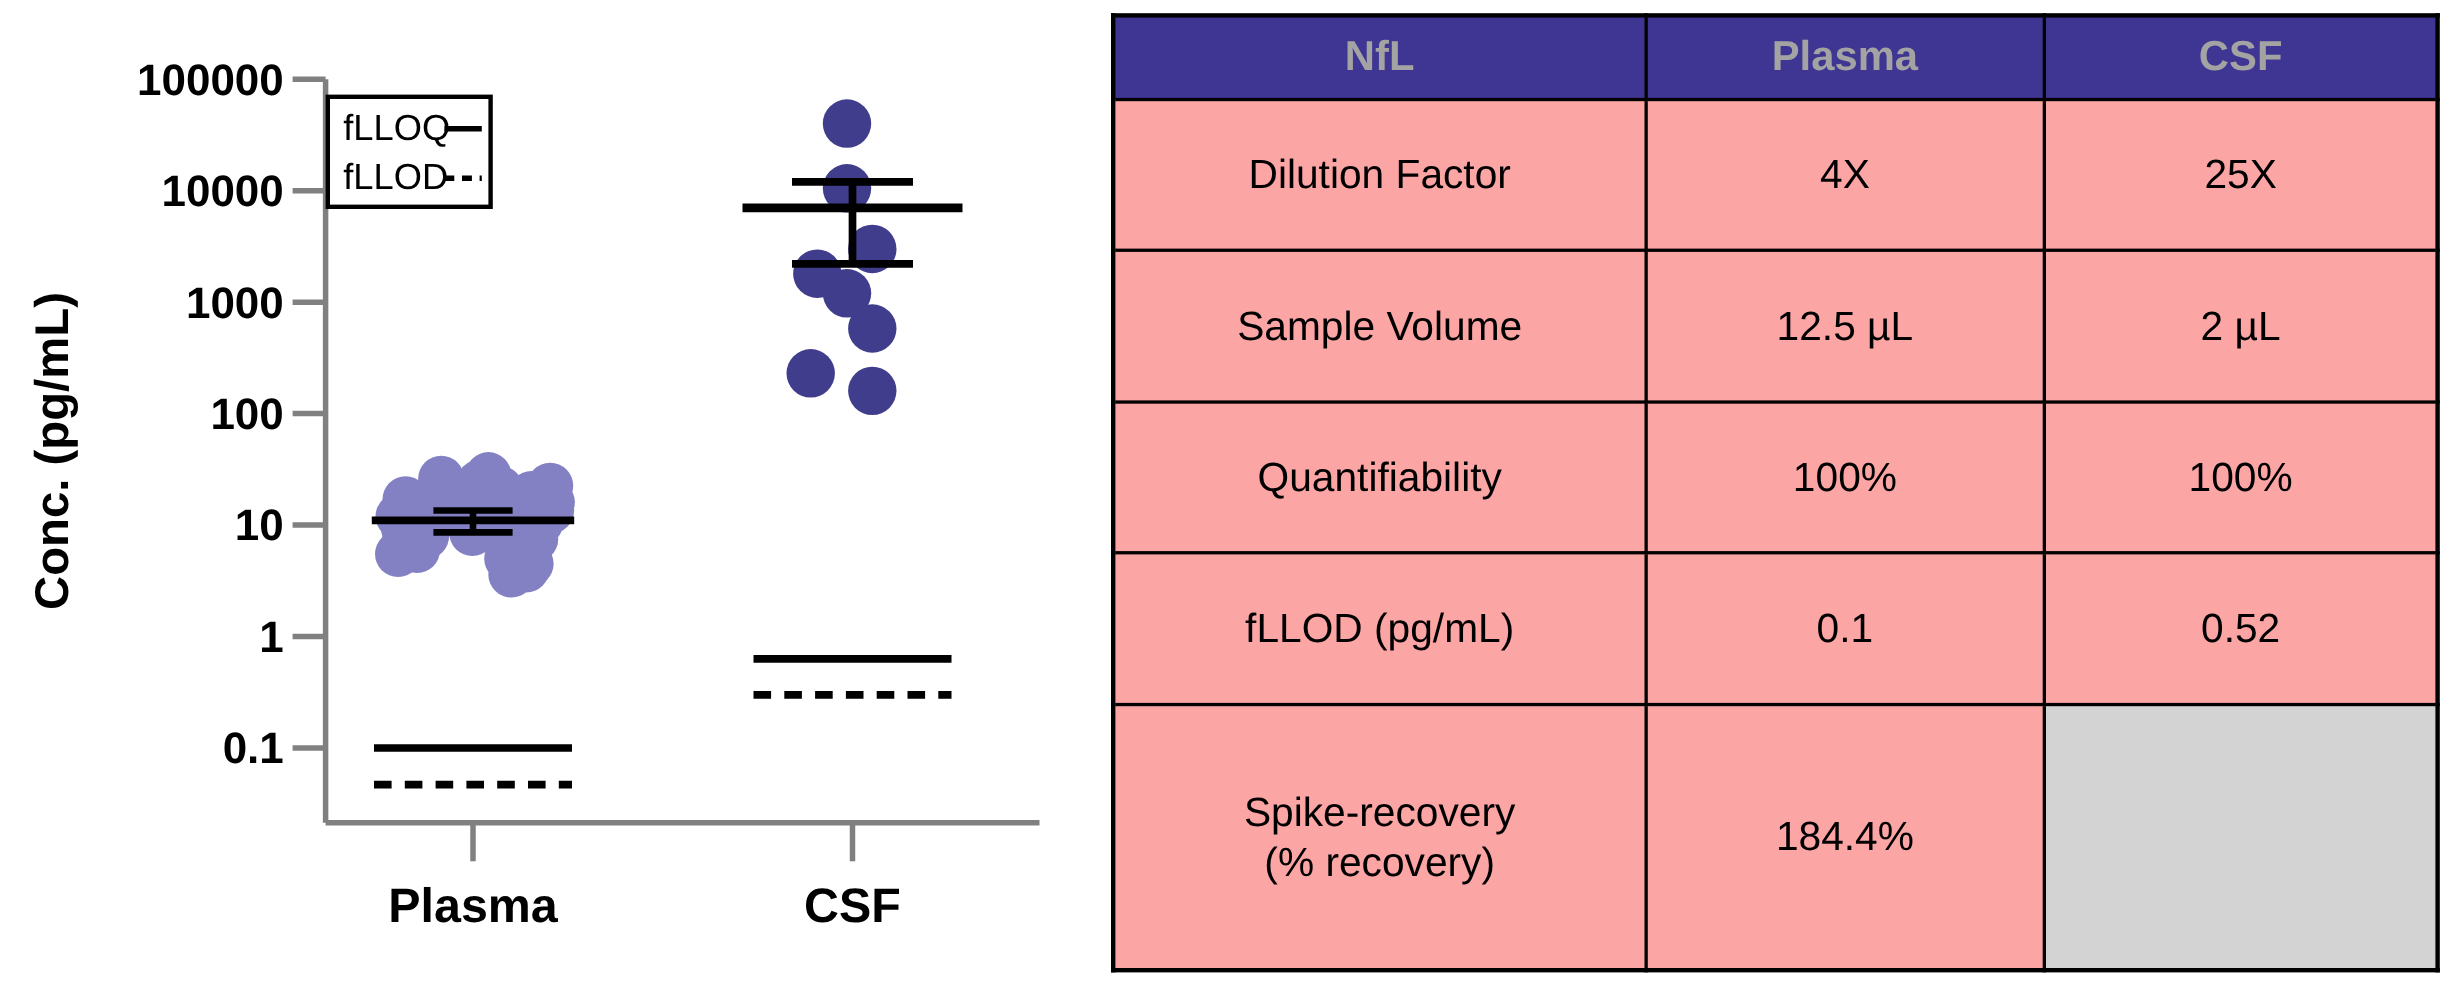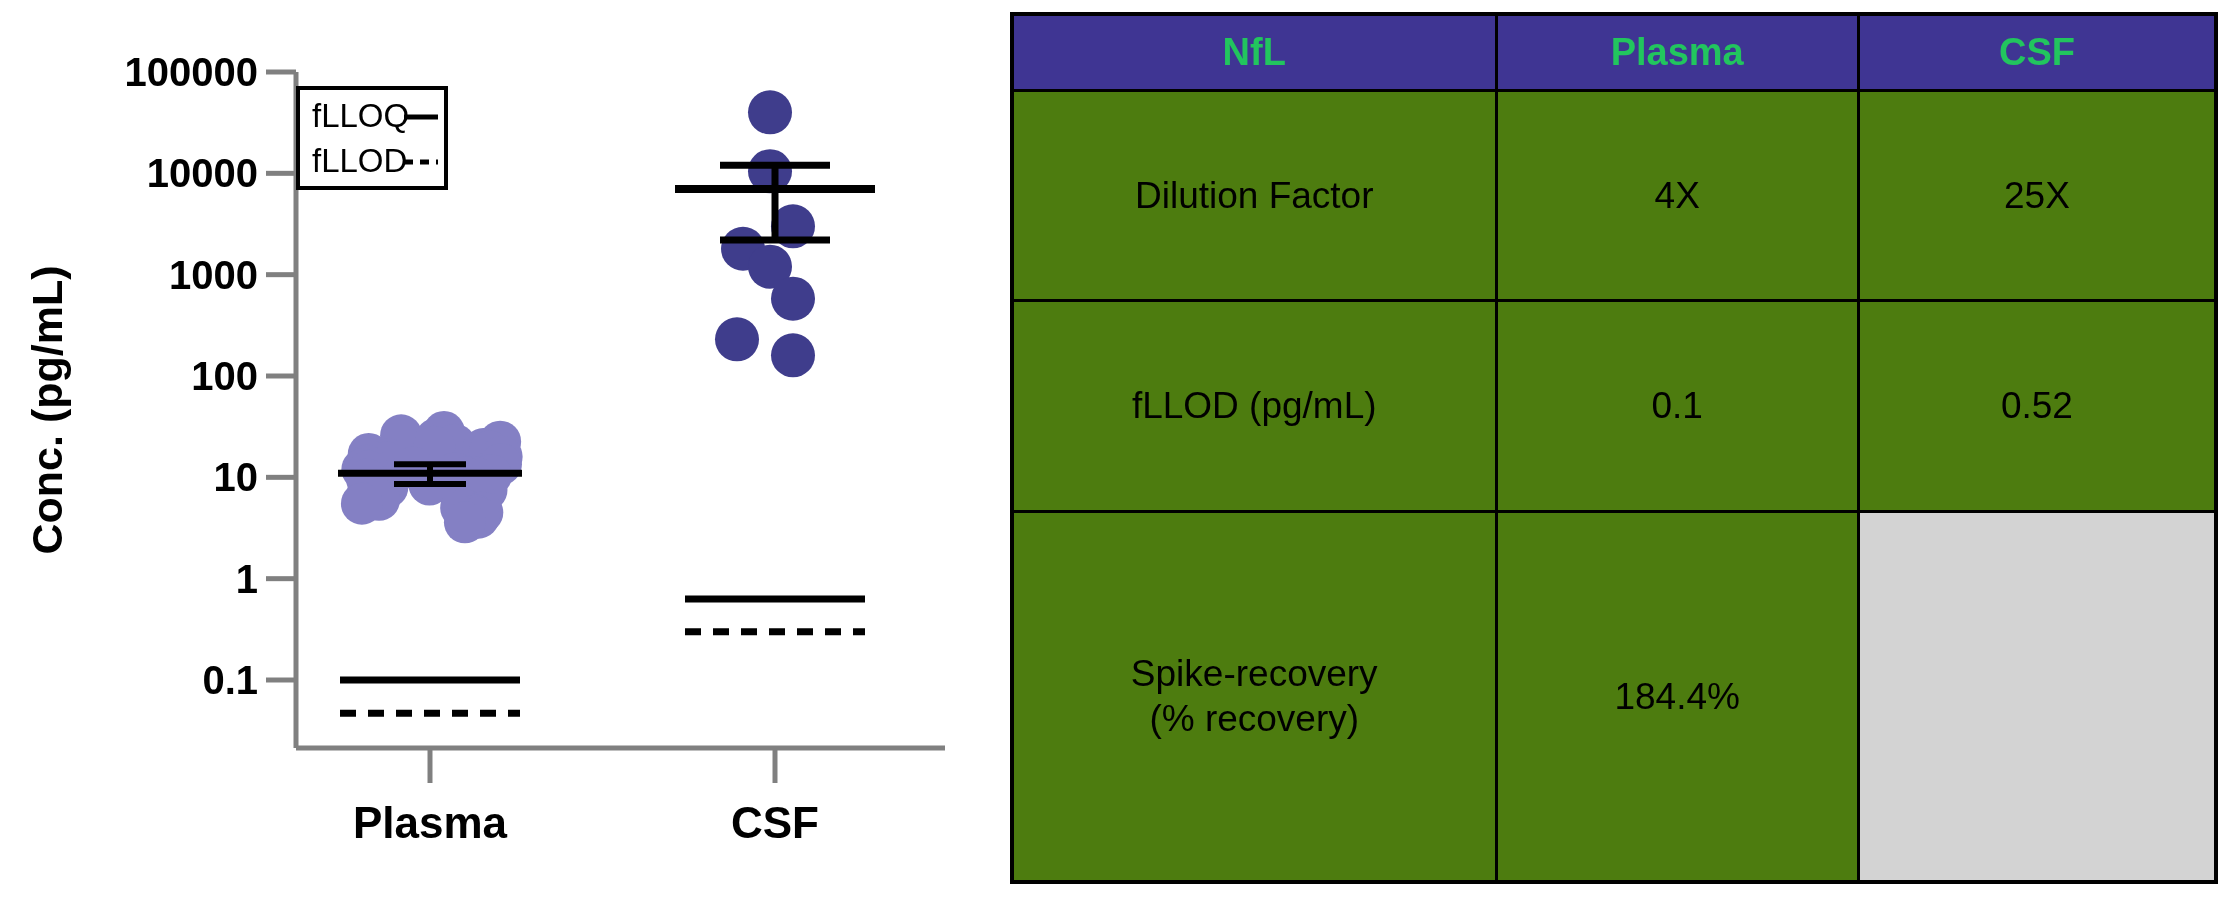--- a/index.html
+++ b/index.html
@@ -54,38 +54,38 @@
     border-collapse: collapse;
     table-layout: fixed;
     border: 4px solid #000;
   }
   table.data-table col.c1 { width: 40.2%; }
   table.data-table col.c2 { width: 30.1%; }
   table.data-table col.c3 { width: 29.7%; }
 
   table.data-table th {
     background: #3f3593;
-    color: #22c55e;
+    color: #a3a3a3;
     font-weight: bold;
     font-size: 38px;
     text-align: center;
     border: 3px solid #000;
     padding: 6px 4px;
     height: 76px;
     font-family: "Liberation Sans", sans-serif;
   }
   table.data-table td {
     border: 3px solid #000;
     text-align: center;
     font-size: 37px;
     color: #000;
     padding: 6px 8px;
     font-family: "Liberation Sans", sans-serif;
     line-height: 1.22;
-    background: #4d7c0f;
+    background: #fca5a5;
   }
   table.data-table td.shaded { background: #d3d3d3; }
   table.data-table tr.row-quant td.cell-plasma { border-right: 3px solid #000; }
 </style>
 </head>
 <body>
 
 <div id="root">
 
   <div id="chart-panel">
@@ -211,20 +211,30 @@
           <th>CSF</th>
         </tr>
       </thead>
       <tbody id="table-body">
           <tr>
             <td>Dilution Factor</td>
             <td class="cell-plasma">4X</td>
             <td>25X</td>
           </tr>
           <tr>
+            <td>Sample Volume</td>
+            <td class="cell-plasma">12.5 µL</td>
+            <td>2 µL</td>
+          </tr>
+          <tr class="row-quant">
+            <td>Quantifiability</td>
+            <td class="cell-plasma">100%</td>
+            <td>100%</td>
+          </tr>
+          <tr>
             <td>fLLOD (pg/mL)</td>
             <td class="cell-plasma">0.1</td>
             <td>0.52</td>
           </tr>
           <tr>
             <td>
               <div>Spike-recovery</div>
               <div>(% recovery)</div>
             </td>
             <td class="cell-plasma">184.4%</td>

